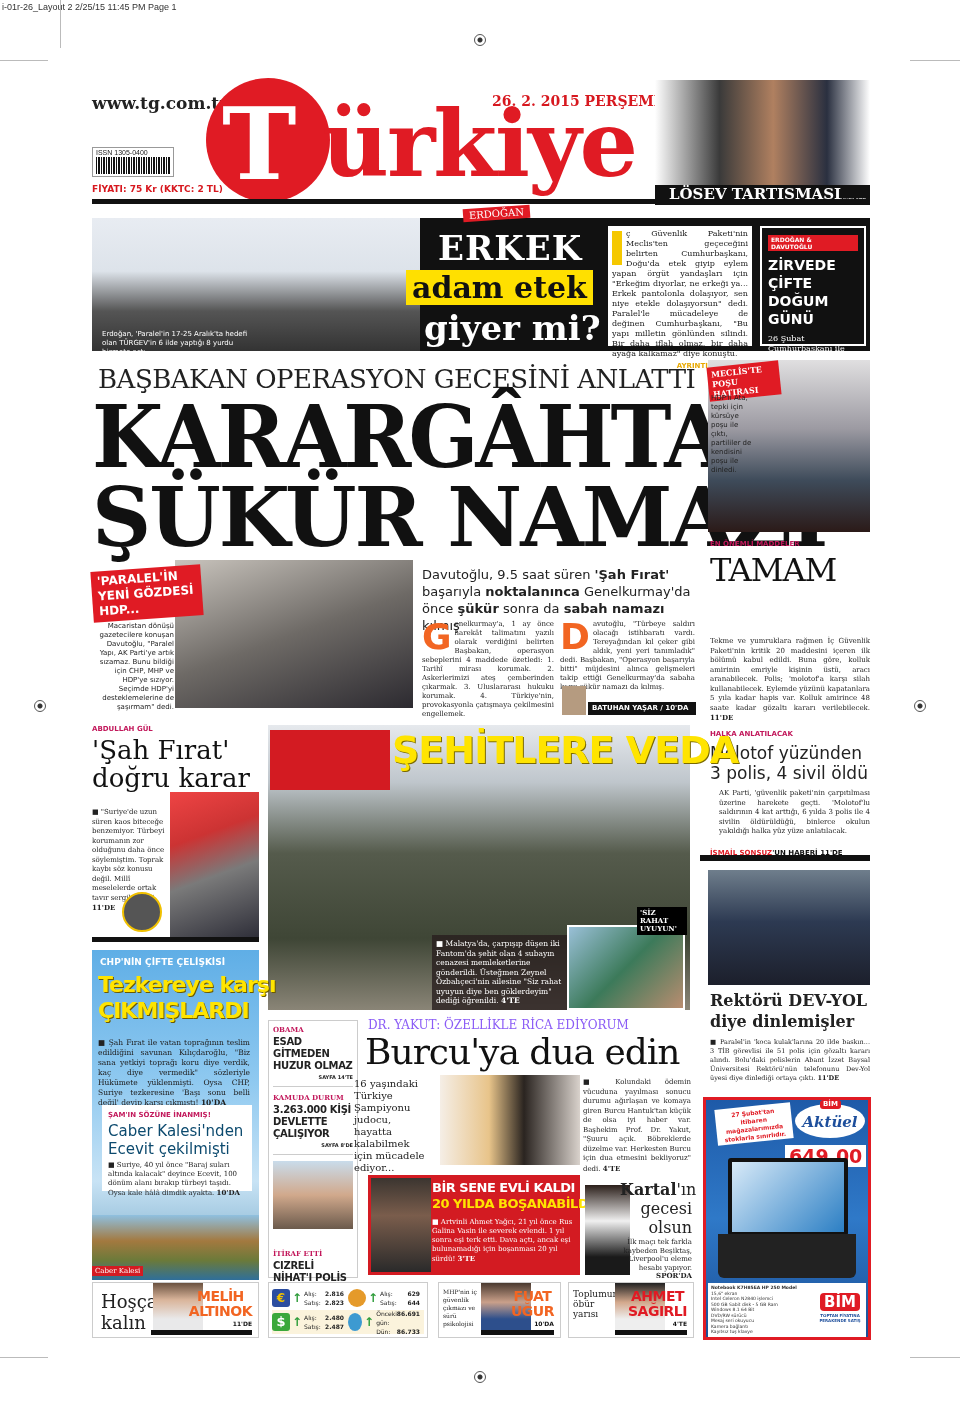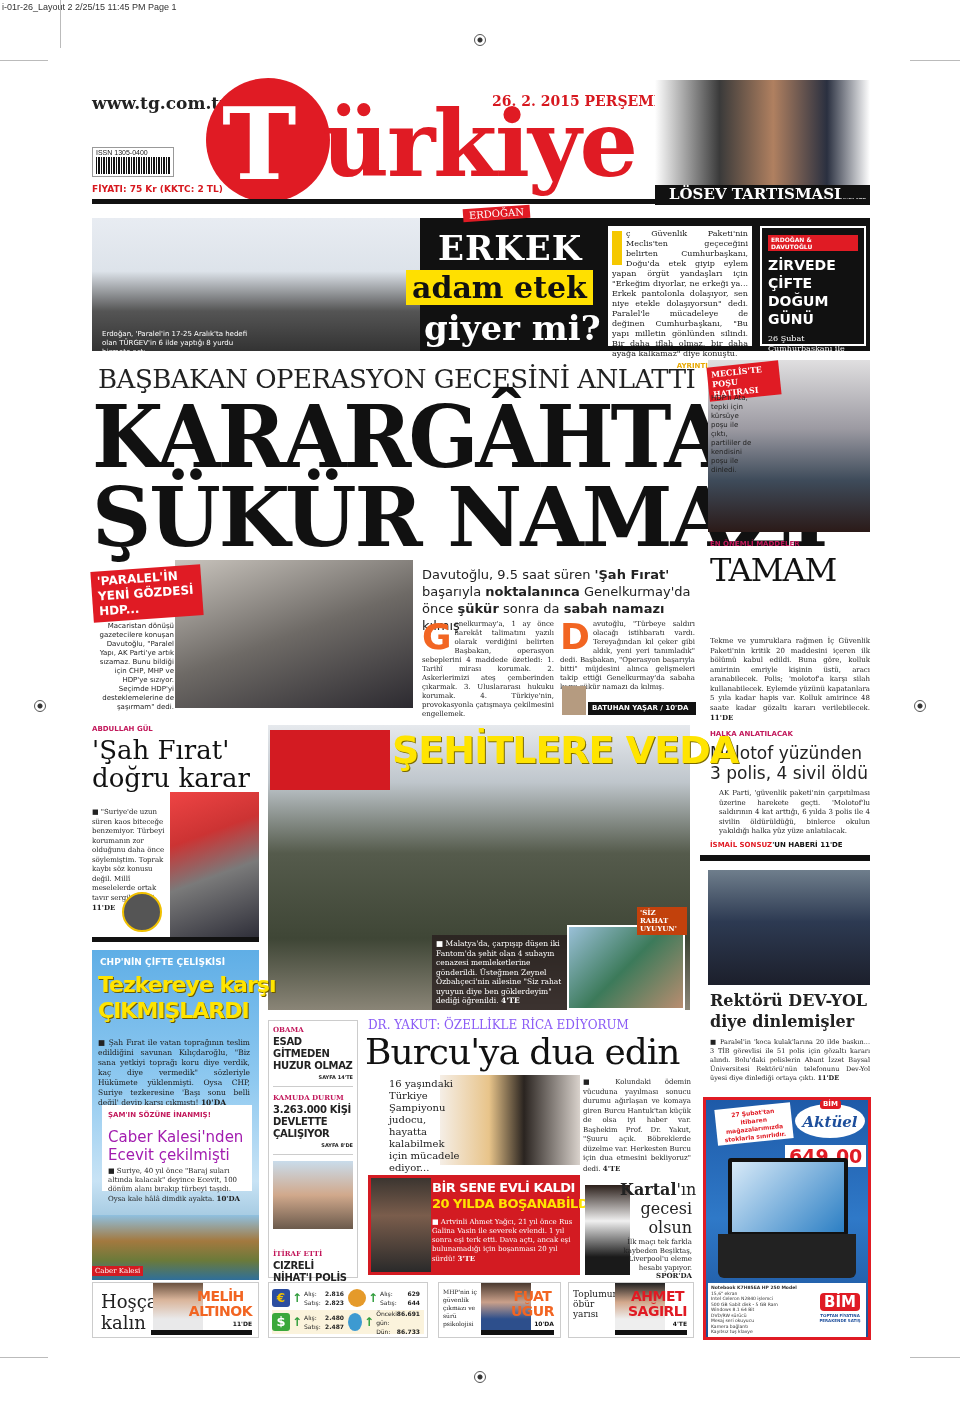--- a/index.html
+++ b/index.html
@@ -55,21 +55,21 @@
 
 .mec-photo{left:708px;top:360px;width:162px;height:172px;background:linear-gradient(180deg,#e0dfe0 0%,#9c9aa2 40%,#3e4b5a 70%,#2b1a18 100%)}
 .mec-tag{left:708px;top:364px;background:#e01b24;color:#fff;font:bold 8px "DejaVu Serif",serif;padding:2px 4px;transform:rotate(-6deg);line-height:10px}
 .mec-text{left:711px;top:394px;width:45px;font:7px "DejaVu Sans",sans-serif;line-height:9px;color:#222}
 .section-tag{font:bold 7px "DejaVu Sans",sans-serif;color:#c2185b}
 .ilk{left:710px;top:552px;font:32px "DejaVu Serif",serif;line-height:36px;color:#111;letter-spacing:-1px}
 .ilk-text{left:710px;top:637px;width:160px;font:7px "DejaVu Serif",serif;line-height:9.5px;text-align:justify}
 .molo{left:710px;top:730px;width:160px}
 .molo-title{font:17px "DejaVu Sans",sans-serif;line-height:20px;color:#222;margin-top:5px}
 .molo-body{font:7px "DejaVu Serif",serif;line-height:9.5px;margin-top:6px;padding-left:9px;text-align:justify}
-.molo-sig{font:bold 7px "DejaVu Sans",sans-serif;margin-top:4px;color:#111}
+.molo-sig{font:bold 7px "DejaVu Sans",sans-serif;margin-top:12px;color:#111}
 .molo-sig span{color:#e01b24}
 .dark-rule{left:700px;top:855px;width:170px;height:6px;background:#111}
 .rek-photo{left:708px;top:870px;width:162px;height:115px;background:linear-gradient(180deg,#6f7e8c 0%,#2d3a52 45%,#1c1f2b 100%)}
 .rek-title{left:710px;top:990px;font:bold 16px "DejaVu Serif",serif;line-height:21px;color:#222}
 .rek-body{left:710px;top:1038px;width:160px;font:6.5px "DejaVu Serif",serif;line-height:9px;text-align:justify}
 .bim{left:703px;top:1097px;width:168px;height:243px;border:3px solid #e01b24;background:linear-gradient(180deg,#1e5aa8 0%,#2f79c8 50%,#1b4f96 100%)}
 .bim-note{left:716px;top:1106px;width:76px;height:36px;background:#fff;transform:rotate(-6deg);color:#e01b24;font:bold 6px "DejaVu Sans",sans-serif;padding:3px;text-align:center;line-height:8px}
 .bim-aktuel{left:795px;top:1104px;width:70px;height:34px;background:#fff;border-radius:50%;text-align:center;color:#1e4f9c;font:italic bold 15px "DejaVu Serif",serif;line-height:36px}
 .bim-aktuel .b{position:absolute;left:25px;top:-4px;background:#e01b24;color:#fff;font:bold 7px "DejaVu Sans",sans-serif;padding:0 3px;border-radius:3px;line-height:9px}
 .bim-price{left:785px;top:1145px;background:#fff;color:#e01b24;font:bold 19px "DejaVu Sans",sans-serif;padding:0 4px}
@@ -85,45 +85,45 @@
 .gul-title{font:26px "DejaVu Serif",serif;line-height:28px;color:#111;margin-top:3px}
 .gul-photo{left:170px;top:792px;width:89px;height:150px;background:linear-gradient(160deg,#e44 0%,#c33 30%,#7a7a7a 55%,#2a2a35 100%)}
 .gul-text{left:92px;top:808px;width:78px;font:7px "DejaVu Serif",serif;line-height:9.5px}
 .gul-rule{left:92px;top:937px;width:167px;height:5px;background:#111}
 .gul-inset{left:122px;top:892px;width:40px;height:40px;border:2px solid #f0c000;border-radius:50%;background:#555}
 
 .seh-photo{left:268px;top:725px;width:422px;height:285px;background:linear-gradient(180deg,#e6e9ed 0%,#bfc6cc 20%,#555b4c 45%,#3f4636 75%,#8a8577 100%)}
 .seh-flag{left:270px;top:730px;width:120px;height:60px;background:#d31b22}
 .seh-title{left:392px;top:728px;font:bold 38px "DejaVu Sans",sans-serif;color:#ffe400;letter-spacing:-1px;text-shadow:1px 1px 0 #7a6a00}
 .seh-cap{left:432px;top:935px;width:145px;background:rgba(40,30,30,.8);color:#fff;font:7.5px "DejaVu Serif",serif;line-height:9.5px;padding:4px}
-.seh-rahat{left:637px;top:907px;background:#c2410c;color:#fff;font:bold 7px "DejaVu Serif",serif;padding:2px 3px;line-height:8px}
+.seh-rahat{left:637px;top:907px;background:#000000;color:#fff;font:bold 7px "DejaVu Serif",serif;padding:2px 3px;line-height:8px}
 .seh-inset{left:567px;top:925px;width:118px;height:85px;border:2px solid #fff;background:linear-gradient(135deg,#9ac0d8,#3c7a5a 50%,#b98d70)}
 
 .chp{left:92px;top:950px;width:167px;height:330px;background:linear-gradient(180deg,#5faee6 0%,#8fc9f0 40%,#c8e3f5 70%,#6aa0c0 100%)}
 .chp-tag{left:100px;top:957px;font:bold 9px "DejaVu Sans",sans-serif;color:#fff}
 .chp-title{left:98px;top:972px;font:bold 22px "DejaVu Sans",sans-serif;color:#ffe400;line-height:26px;text-shadow:1px 1px 0 #6b5a00;letter-spacing:-1px}
 .chp-text{left:98px;top:1038px;width:152px;font:7.5px "DejaVu Serif",serif;line-height:10px;color:#222;text-align:justify}
 .caber{left:102px;top:1105px;width:150px;height:86px;background:#fff;padding:6px 6px}
 .caber-tag{font:bold 7px "DejaVu Sans",sans-serif;color:#c2185b}
-.caber-title{font:15px "DejaVu Sans",sans-serif;line-height:18px;color:#a21caf;margin-top:9px}
+.caber-title{font:15px "DejaVu Sans",sans-serif;line-height:18px;color:#0c4a6e;margin-top:3px}
 .caber-body{font:7px "DejaVu Serif",serif;line-height:9px;margin-top:3px;color:#222}
 .castle{left:92px;top:1215px;width:167px;height:65px;background:linear-gradient(180deg,#8fc0e0 0%,#a3793f 40%,#6b7a3a 70%,#2f6f9a 100%)}
 .castle-lbl{left:92px;top:1266px;background:#d31b22;color:#fff;font:7px "DejaVu Serif",serif;padding:1px 3px}
 
 .obama{left:268px;top:1020px;width:90px;height:258px;border:1px solid #ccc;padding:4px}
 .mini-tag{font:bold 7px "DejaVu Serif",serif;color:#c2185b}
 .mini-title{font:bold 10px "DejaVu Sans",sans-serif;line-height:12px;color:#222;margin-top:2px;letter-spacing:-.3px}
 .mini-page{font:bold 5px "DejaVu Sans",sans-serif;text-align:right;margin-top:2px}
 .mini-rule{border-top:1px solid #ccc;margin:6px 0}
 .nihat-photo{width:80px;height:68px;background:linear-gradient(180deg,#c9dceb 0%,#d1a98c 50%,#6b5a4c 100%);margin-top:4px}
 
 .burcu-kicker{left:368px;top:1018px;font:12px "DejaVu Serif",serif;color:#8b5cf6}
 .burcu-title{left:365px;top:1030px;font:36px "DejaVu Serif",serif;color:#111;line-height:44px;letter-spacing:-1px}
 .burcu-photo{left:440px;top:1075px;width:140px;height:90px;background:linear-gradient(90deg,#f5eee6 0%,#e8c48a 35%,#2a2420 60%,#d9d2cc 100%)}
-.burcu-left{left:389px;top:1078px;width:75px;font:10px "DejaVu Serif",serif;line-height:12px;color:#222}
+.burcu-left{left:354px;top:1078px;width:75px;font:10px "DejaVu Serif",serif;line-height:12px;color:#222}
 .burcu-right{left:583px;top:1078px;width:108px;font:7px "DejaVu Serif",serif;line-height:9.5px;text-align:justify}
 
 .sene{left:368px;top:1175px;width:212px;height:100px;background:#d31b22;padding:3px}
 .sene-photo{left:371px;top:1178px;width:60px;height:94px;background:linear-gradient(180deg,#3b3530,#7a5d4c 40%,#2a2a2a)}
 .sene-title{left:432px;top:1180px;font:bold 13px "DejaVu Sans",sans-serif;color:#fff;line-height:16px;letter-spacing:-.5px}
 .sene-title span{color:#ffe400}
 .sene-text{left:432px;top:1218px;width:142px;font:7px "DejaVu Serif",serif;color:#fff;line-height:9px}
 .kartal-photo{left:585px;top:1185px;width:45px;height:90px;background:linear-gradient(180deg,#2b1f1a,#f0f0f0 40%,#1a1a1a 80%)}
 .kartal-title{left:620px;top:1180px;width:72px;text-align:right;font:16px "DejaVu Serif",serif;line-height:19px;color:#222}
 .kartal-title b{font-weight:bold}

